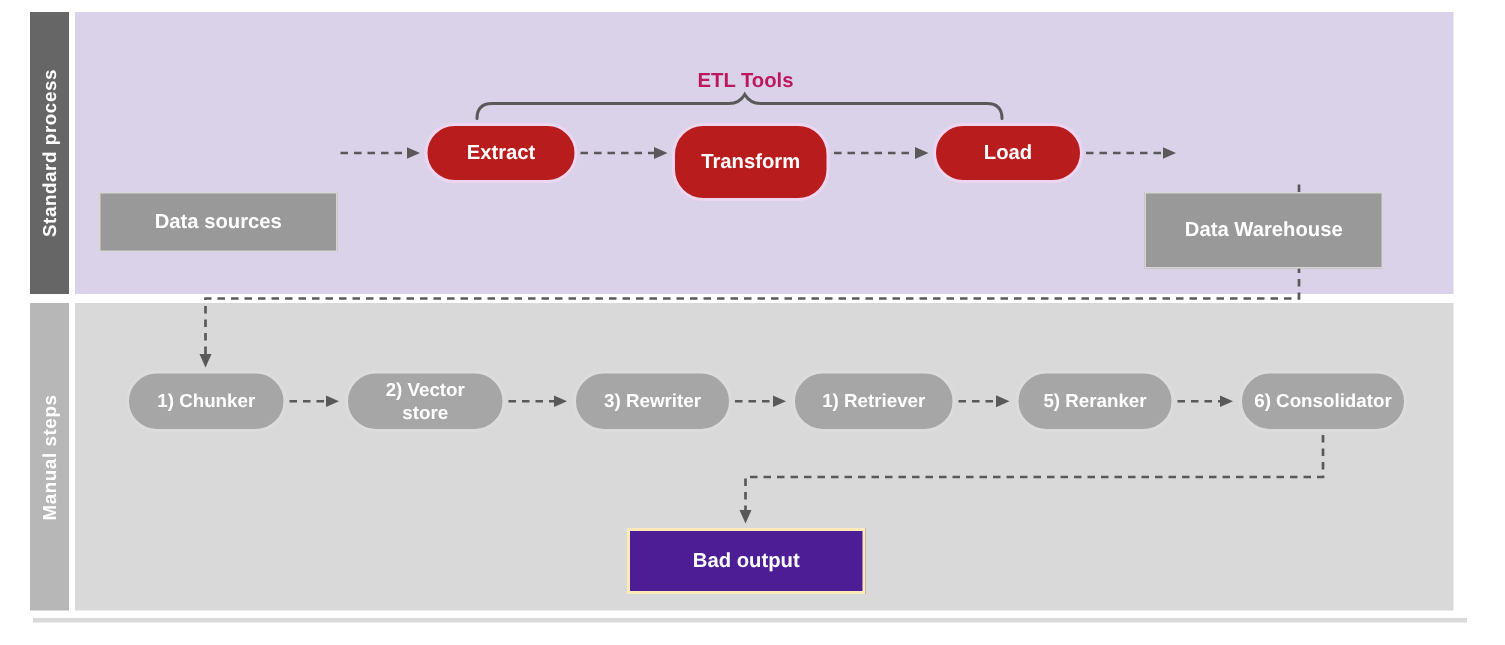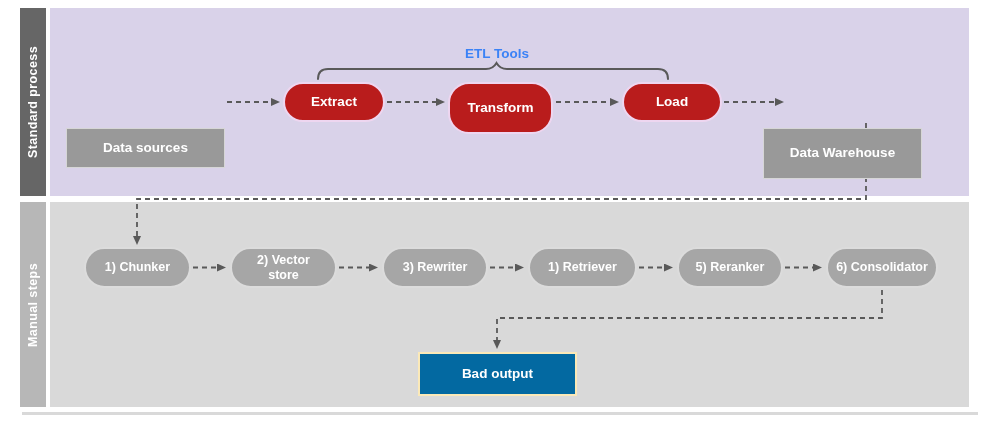--- a/index.html
+++ b/index.html
@@ -70,21 +70,21 @@
     font-size: 13.5px;
   }
   .pill-gray {
     background: #a6a6a6;
     border: 2px solid #dcdcdc;
     border-radius: 21px;
     font-size: 12.5px;
     padding: 0 8px;
   }
   .rect-yellow {
-    background: #0369a1;
+    background: #4c1d95;
     border: 2px solid #fbe9b8;
     font-size: 13.5px;
   }
   #node-data-sources   { left: 66px;  top: 82px;  width: 159px; height: 40px; }
   #node-extract        { left: 283px; top: 82px;  width: 102px; height: 40px; }
   #node-transform      { left: 448px; top: 82px;  width: 105px; height: 52px; }
   #node-load           { left: 622px; top: 82px;  width: 100px; height: 40px; }
   #node-data-warehouse { left: 763px; top: 82px;  width: 159px; height: 51px; }
   #node-chunker        { left: 84px;  top: 247px; width: 107px; height: 41px; }
   #node-vector-store   { left: 230px; top: 247px; width: 107px; height: 41px; }
@@ -94,21 +94,21 @@
   #node-consolidator   { left: 826px; top: 247px; width: 112px; height: 41px; }
   #node-bad-output     { left: 418px; top: 352px; width: 159px; height: 44px; }
   #node-vector-store .label-text { max-width: 68px; }
   #node-consolidator .label-text { max-width: 92px; }
   #bracket-label {
     position: absolute;
     left: 437px;
     top: 46px;
     width: 120px;
     text-align: center;
-    color: #3b82f6;
+    color: #be185d;
     font-weight: bold;
     font-size: 13.5px;
     z-index: 3;
   }
   #bottom-divider {
     position: absolute;
     left: 22px;
     top: 412px;
     width: 956px;
     height: 3px;

